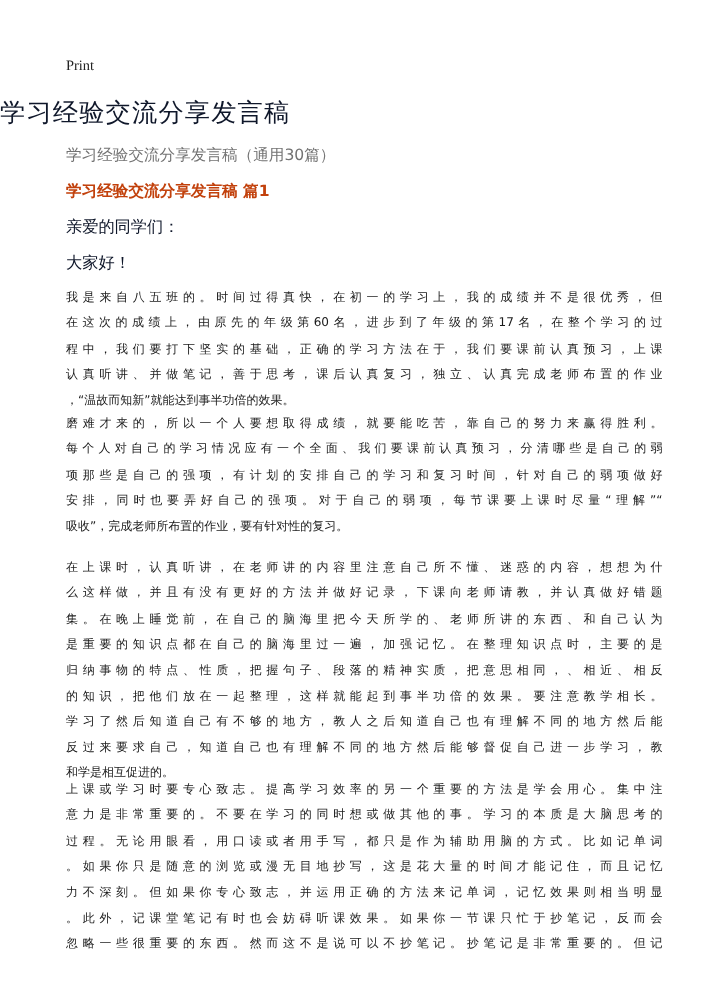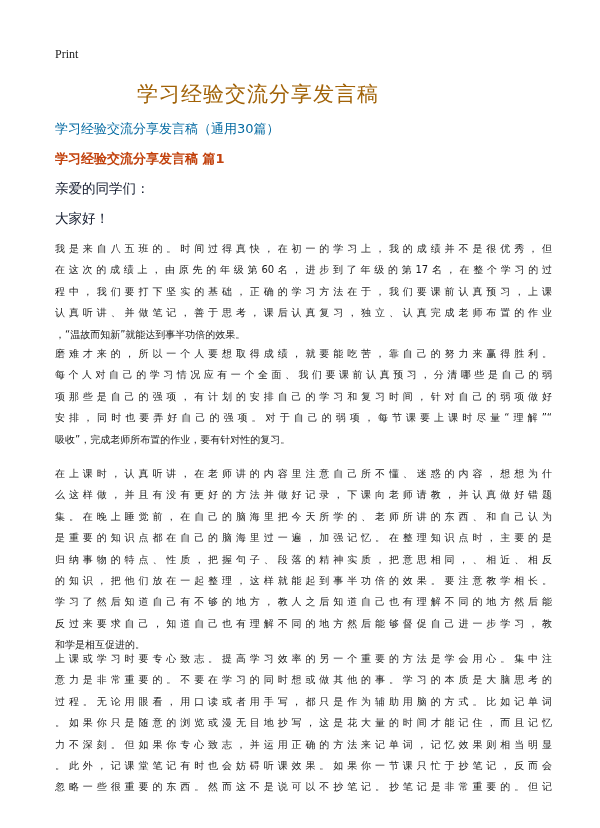--- a/index.html
+++ b/index.html
@@ -1,21 +1,21 @@
 <!DOCTYPE html>
 <html><head>
 <meta charset="utf-8">
 <style>
   html, body { margin: 0; padding: 0; background: #ffffff; }
   body { width: 600px; height: 828px; overflow: hidden; position: relative;
          font-family: "DejaVu Sans", sans-serif; color: #1a1a1a; }
   .page { position: absolute; left: 0; top: 0; width: 600px; height: 828px; padding-left: 16px; }
   .print-label { position: absolute; left: 55px; top: 47px; font-family: "Liberation Serif", serif; font-size: 12px; color: #222; }
-  .doc-title { position: absolute; left: 0; width: 516px; top: 80px; text-align: center; font-size: 21px; color: #a16207; letter-spacing: 1px; }
-  .doc-subtitle { position: absolute; left: 55px; top: 120px; font-size: 13px; color: #0369a1; }
+  .doc-title { position: absolute; left: 0; width: 516px; top: 80px; text-align: left; font-size: 21px; color: #0f172a; letter-spacing: 1px; }
+  .doc-subtitle { position: absolute; left: 55px; top: 120px; font-size: 13px; color: #737373; }
   .section-heading { position: absolute; left: 55px; top: 150px; font-size: 13px; font-weight: bold; color: #c2410c; }
   .greeting { position: absolute; left: 55px; font-size: 13.5px; color: #0f172a; }
   .para { position: absolute; left: 55px; width: 500px; font-size: 10px; line-height: 21.4px; color: #1a1a1a; }
   .para .line { display: block; white-space: nowrap; text-align: justify; text-align-last: justify; width: 497px; overflow: hidden; }
   .para .line.last { text-align-last: left; }
 </style>
 </head>
 <body>
 
 <div class="page">

